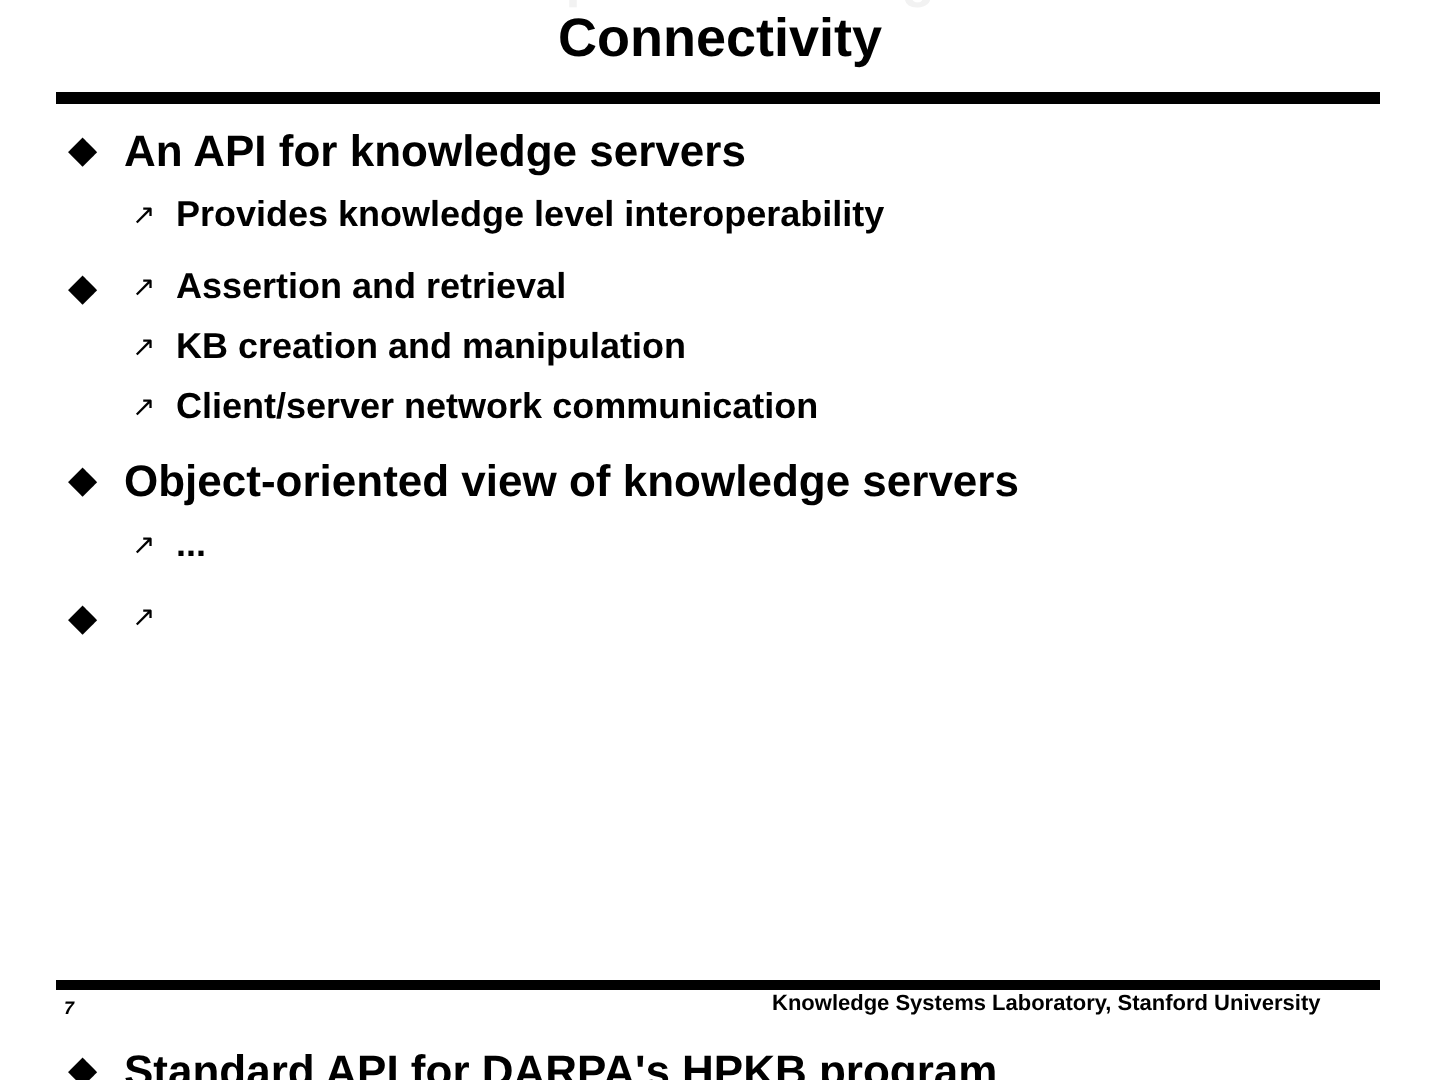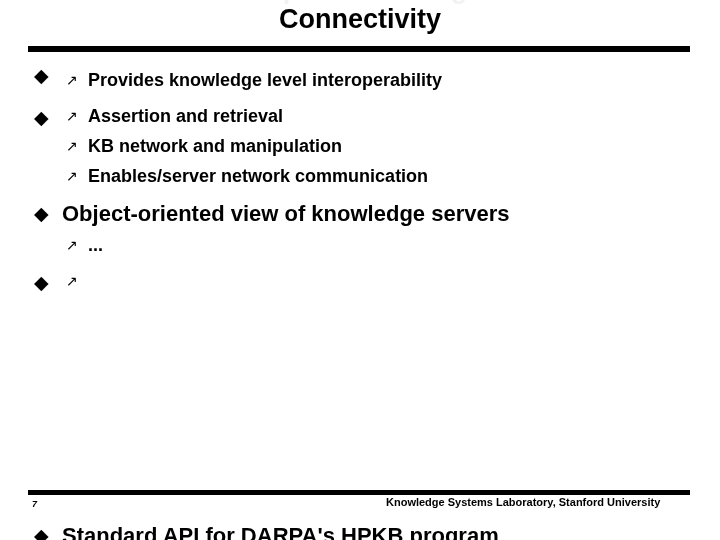--- a/index.html
+++ b/index.html
@@ -148,44 +148,45 @@
     <div class="title-line title-line-1">OKBC: Open Knowledge Base</div>
     <div class="title-line title-line-2">Connectivity</div>
   </div>
 
   <div class="rule rule-top"></div>
 
   <div class="body">
 
     <div class="bullet b1">
       <span class="marker m1">◆</span>
+      <span>An API for knowledge servers</span>
     </div>
 
     <div class="bullet b2">
       <span class="marker m2">↗</span>
       <span>Provides knowledge level interoperability</span>
     </div>
 
     <div class="bullet b1">
       <span class="marker m1">◆</span>
     </div>
 
     <div class="bullet b2">
       <span class="marker m2">↗</span>
       <span>Assertion and retrieval</span>
     </div>
 
     <div class="bullet b2">
       <span class="marker m2">↗</span>
-      <span>KB network and manipulation</span>
-    </div>
-
-    <div class="bullet b2">
-      <span class="marker m2">↗</span>
-      <span>Enables/server network communication</span>
+      <span>KB creation and manipulation</span>
+    </div>
+
+    <div class="bullet b2">
+      <span class="marker m2">↗</span>
+      <span>Client/server network communication</span>
     </div>
 
     <div class="bullet b1">
       <span class="marker m1">◆</span>
       <span>Object-oriented view of knowledge servers</span>
     </div>
 
     <div class="bullet b2">
       <span class="marker m2">↗</span>
     </div>

